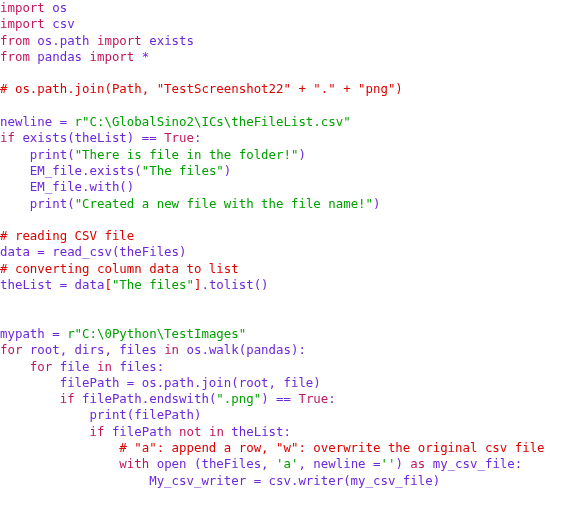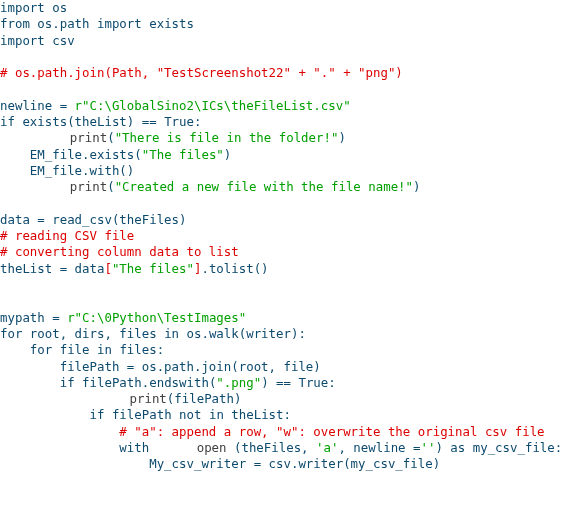--- a/index.html
+++ b/index.html
@@ -27,53 +27,54 @@
     font-size: 12.4px;
     line-height: 16.3px;
     height: 16.3px;
     white-space: pre;
     color: #000000;
     letter-spacing: 0px;
     margin: 0;
     padding: 0;
   }
   .code-line span { white-space: pre; }
-  .tok-kw      { color: #0c4a6e; }
+  .tok-kw      { color: #be185d; }
   .tok-str     { color: #00a000; }
   .tok-com     { color: #dd0000; }
-  .tok-bfn     { color: #404040; margin-left: 40px; }
+  .tok-bfn     { color: #6d28d9; }
   .tok-brk     { color: #dd0000; }
-  .tok-plain   { color: #0c4a6e; }
+  .tok-plain   { color: #6d28d9; }
 </style>
 </head>
 <body>
 
 <div id="code-editor">
   <div id="code-lines">
       <div class="code-line"><span class="tok-kw">import</span><span class="tok-plain"> os</span></div>
+      <div class="code-line"><span class="tok-kw">import</span><span class="tok-plain"> csv</span></div>
       <div class="code-line"><span class="tok-kw">from</span><span class="tok-plain"> os.path </span><span class="tok-kw">import</span><span class="tok-plain"> exists</span></div>
-      <div class="code-line"><span class="tok-kw">import</span><span class="tok-plain"> csv</span></div>
+      <div class="code-line"><span class="tok-kw">from</span><span class="tok-plain"> pandas </span><span class="tok-kw">import</span><span class="tok-plain"> *</span></div>
       <div class="code-line">&nbsp;</div>
       <div class="code-line"><span class="tok-com"># os.path.join(Path, "TestScreenshot22" + "." + "png")</span></div>
       <div class="code-line">&nbsp;</div>
       <div class="code-line"><span class="tok-plain">newline = </span><span class="tok-str">r"C:\GlobalSino2\ICs\theFileList.csv"</span></div>
       <div class="code-line"><span class="tok-kw">if</span><span class="tok-plain"> exists(theList) == </span><span class="tok-kw">True</span><span class="tok-plain">:</span></div>
       <div class="code-line"><span class="tok-plain">    </span><span class="tok-bfn">print</span><span class="tok-plain">(</span><span class="tok-str">"There is file in the folder!"</span><span class="tok-plain">)</span></div>
       <div class="code-line"><span class="tok-plain">    EM_file.exists(</span><span class="tok-str">"The files"</span><span class="tok-plain">)</span></div>
       <div class="code-line"><span class="tok-plain">    EM_file.with()</span></div>
       <div class="code-line"><span class="tok-plain">    </span><span class="tok-bfn">print</span><span class="tok-plain">(</span><span class="tok-str">"Created a new file with the file name!"</span><span class="tok-plain">)</span></div>
       <div class="code-line">&nbsp;</div>
+      <div class="code-line"><span class="tok-com"># reading CSV file</span></div>
       <div class="code-line"><span class="tok-plain">data = read_csv(theFiles)</span></div>
-      <div class="code-line"><span class="tok-com"># reading CSV file</span></div>
       <div class="code-line"><span class="tok-com"># converting column data to list</span></div>
       <div class="code-line"><span class="tok-plain">theList = data</span><span class="tok-brk">[</span><span class="tok-str">"The files"</span><span class="tok-brk">]</span><span class="tok-plain">.tolist()</span></div>
       <div class="code-line">&nbsp;</div>
       <div class="code-line">&nbsp;</div>
       <div class="code-line"><span class="tok-plain">mypath = </span><span class="tok-str">r"C:\0Python\TestImages"</span></div>
-      <div class="code-line"><span class="tok-kw">for</span><span class="tok-plain"> root, dirs, files </span><span class="tok-kw">in</span><span class="tok-plain"> os.walk(writer):</span></div>
+      <div class="code-line"><span class="tok-kw">for</span><span class="tok-plain"> root, dirs, files </span><span class="tok-kw">in</span><span class="tok-plain"> os.walk(pandas):</span></div>
       <div class="code-line"><span class="tok-plain">    </span><span class="tok-kw">for</span><span class="tok-plain"> file </span><span class="tok-kw">in</span><span class="tok-plain"> files:</span></div>
       <div class="code-line"><span class="tok-plain">        filePath = os.path.join(root, file)</span></div>
       <div class="code-line"><span class="tok-plain">        </span><span class="tok-kw">if</span><span class="tok-plain"> filePath.endswith(</span><span class="tok-str">".png"</span><span class="tok-plain">) == </span><span class="tok-kw">True</span><span class="tok-plain">:</span></div>
       <div class="code-line"><span class="tok-plain">            </span><span class="tok-bfn">print</span><span class="tok-plain">(filePath)</span></div>
       <div class="code-line"><span class="tok-plain">            </span><span class="tok-kw">if</span><span class="tok-plain"> filePath </span><span class="tok-kw">not</span><span class="tok-plain"> </span><span class="tok-kw">in</span><span class="tok-plain"> theList:</span></div>
       <div class="code-line"><span class="tok-com">                # "a": append a row, "w": overwrite the original csv file</span></div>
       <div class="code-line"><span class="tok-plain">                </span><span class="tok-kw">with</span><span class="tok-plain"> </span><span class="tok-bfn">open</span><span class="tok-plain"> (theFiles, </span><span class="tok-str">'a'</span><span class="tok-plain">, newline =</span><span class="tok-str">''</span><span class="tok-plain">) </span><span class="tok-kw">as</span><span class="tok-plain"> my_csv_file:</span></div>
       <div class="code-line"><span class="tok-plain">                    My_csv_writer = csv.writer(my_csv_file)</span></div>
     </div>
 </div>

